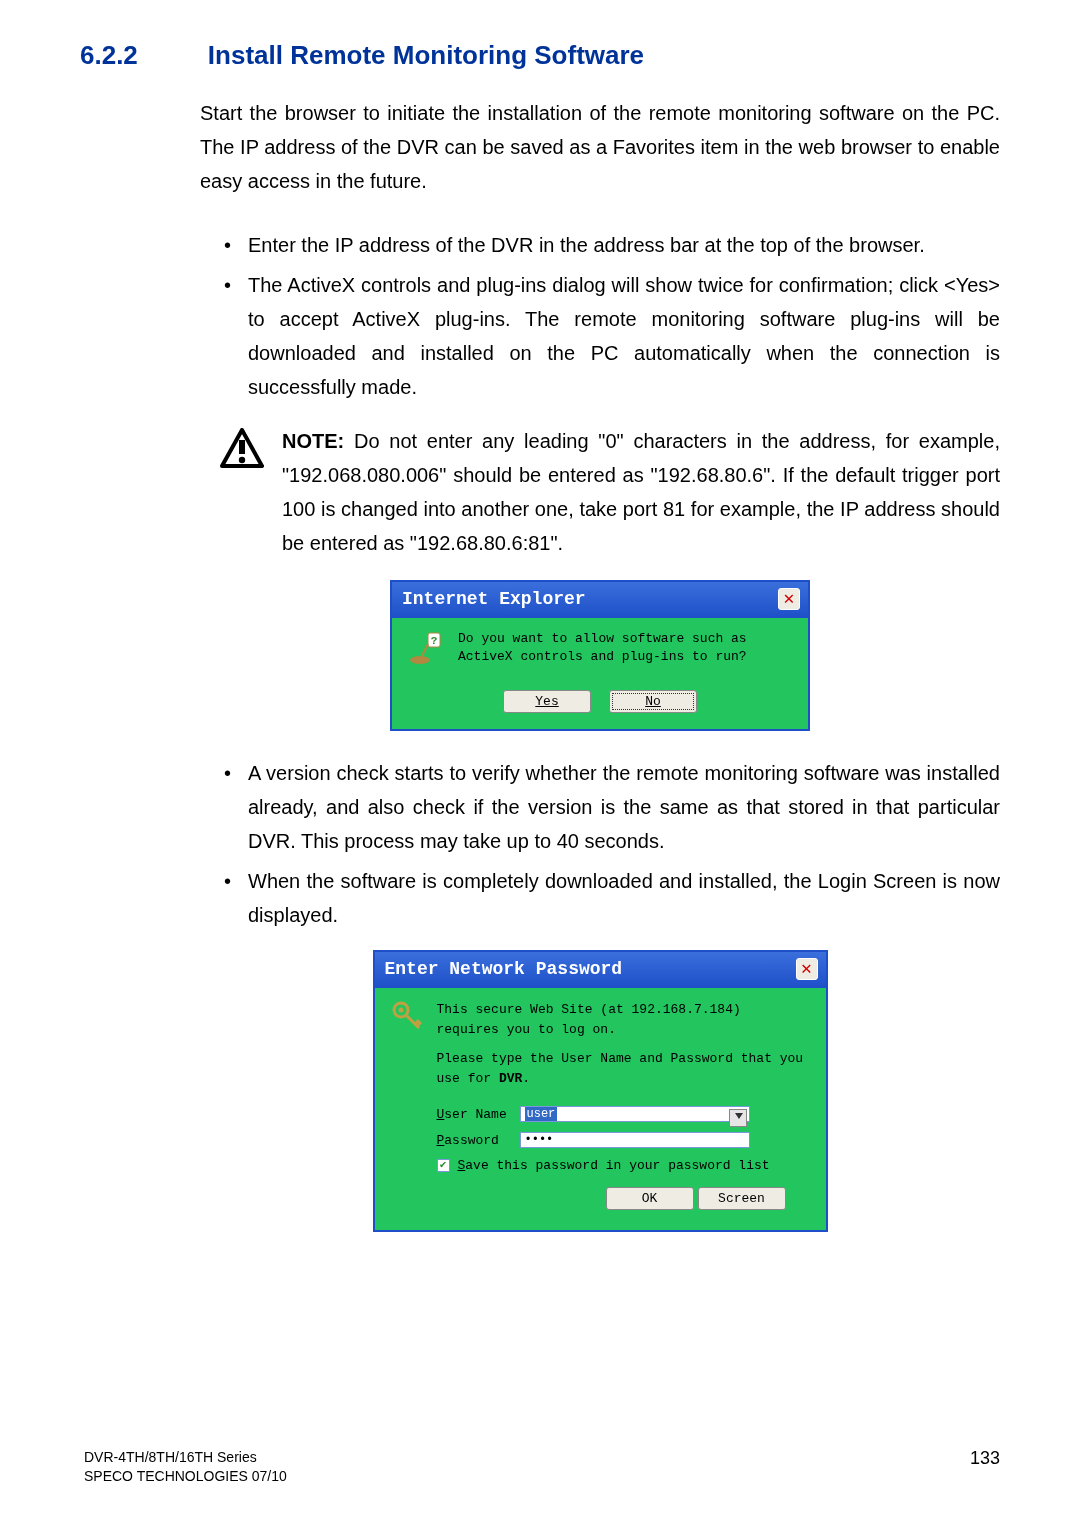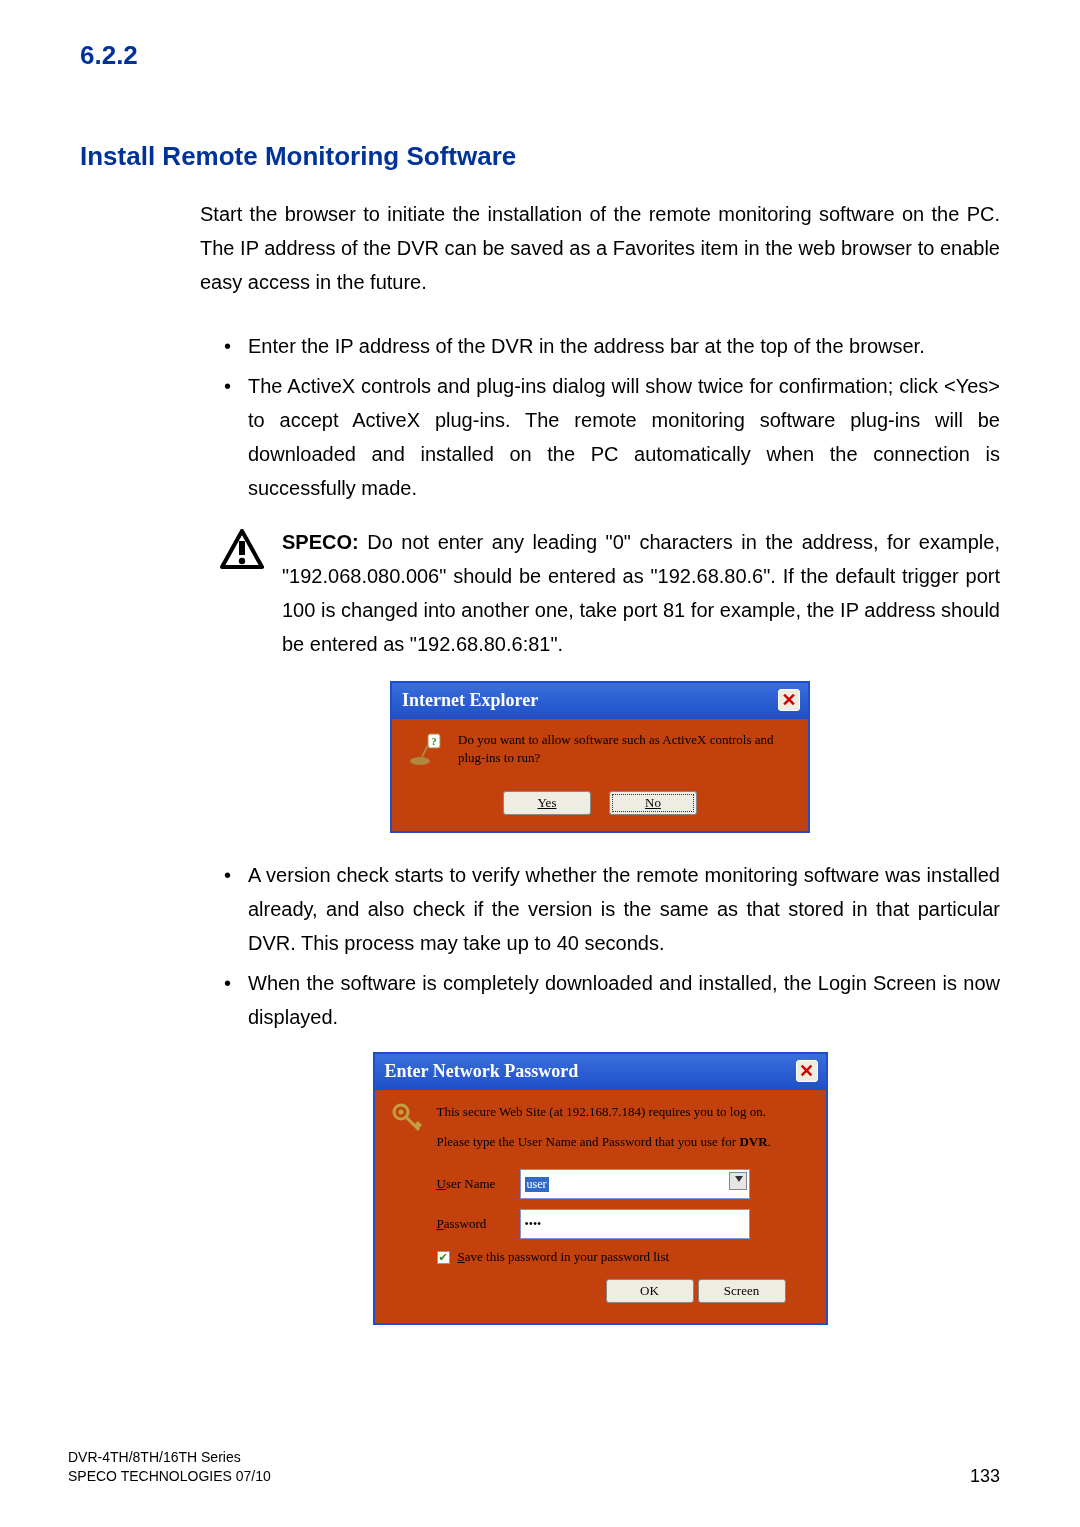--- a/index.html
+++ b/index.html
@@ -22,21 +22,20 @@
     border-bottom: 1px solid #000;
     margin-bottom: 40px;
   }
   .section-heading {
     display: flex;
     gap: 70px;
     font-size: 26px;
     font-weight: bold;
     color: #003399;
     margin-bottom: 25px;
-    flex-direction: column;
   }
   .section-number { }
   .section-title { }
   .body-indent {
     margin-left: 120px;
   }
   .para {
     font-size: 20px;
     line-height: 1.7;
     text-align: justify;
@@ -76,22 +75,22 @@
     font-size: 20px;
     line-height: 1.7;
     text-align: justify;
   }
   .note-text .bold { font-weight: bold; }
 
   
   .dialog {
     margin: 18px auto 25px auto;
     border: 2px solid #1e4fc8;
-    background: #c2410c;
-    font-family: Liberation Serif, serif;
+    background: #22c55e;
+    font-family: Liberation Mono, monospace;
     font-size: 13px;
     color: #000;
   }
   .dialog1 { width: 420px; }
   .dialog2 { width: 455px; }
   .dlg-title {
     background: linear-gradient(#3a6fdc, #1e4fc8);
     color: #fff;
     font-weight: bold;
     font-size: 18px;
@@ -169,27 +168,26 @@
     gap: 5px;
     margin-bottom: 10px;
   }
   .form-label {
     width: 78px;
     font-size: 13px;
   }
   .form-label .ul { text-decoration: underline; }
   .text-input {
     width: 230px;
-    height: 30px;
+    height: 16px;
     border: 1px solid #7a96df;
     background: #fff;
     font-size: 12px;
     padding: 0 4px;
     display: flex;
-    align-items: center;
   }
   .text-input.combo {
     position: relative;
     padding-right: 20px;
   }
   .text-input.combo::after {
     content: "";
     position: absolute;
     right: 2px;
     top: 2px;
@@ -229,25 +227,24 @@
     gap: 4px;
     padding-right: 24px;
     margin-bottom: 4px;
   }
 
   .key-icon svg { display: block; }
 
   .footer {
     position: absolute;
     bottom: 40px;
-    left: 68px;
+    left: 84px;
     right: 80px;
     display: flex;
     justify-content: space-between;
-    align-items: flex-end;
     font-size: 14px;
   }
   .footer-left { line-height: 1.4; }
   .footer-right { font-size: 18px; }
 </style>
 </head>
 <body>
 
 <div class="page">
 
@@ -266,21 +263,21 @@
 
     <div class="note-block">
       <span class="warn-icon">
         <svg width="44" height="40" viewBox="0 0 44 40">
           <polygon points="22,2 42,38 2,38" fill="none" stroke="#000" stroke-width="4" stroke-linejoin="round"></polygon>
           <rect x="19" y="12" width="6" height="14" fill="#000"></rect>
           <circle cx="22" cy="32" r="3.2" fill="#000"></circle>
         </svg>
       </span>
       <p class="note-text">
-        <span class="bold">SPECO:</span>
+        <span class="bold">NOTE:</span>
         <span>Do not enter any leading "0" characters in the address, for example, "192.068.080.006" should be entered as "192.68.80.6". If the default trigger port 100 is changed into another one, take port 81 for example, the IP address should be entered as "192.68.80.6:81".</span>
       </p>
     </div>
 
     <div class="dialog dialog1">
       <div class="dlg-title">
         <span>Internet Explorer</span>
         <span class="close-btn">
             <span>✕</span>
           </span>

